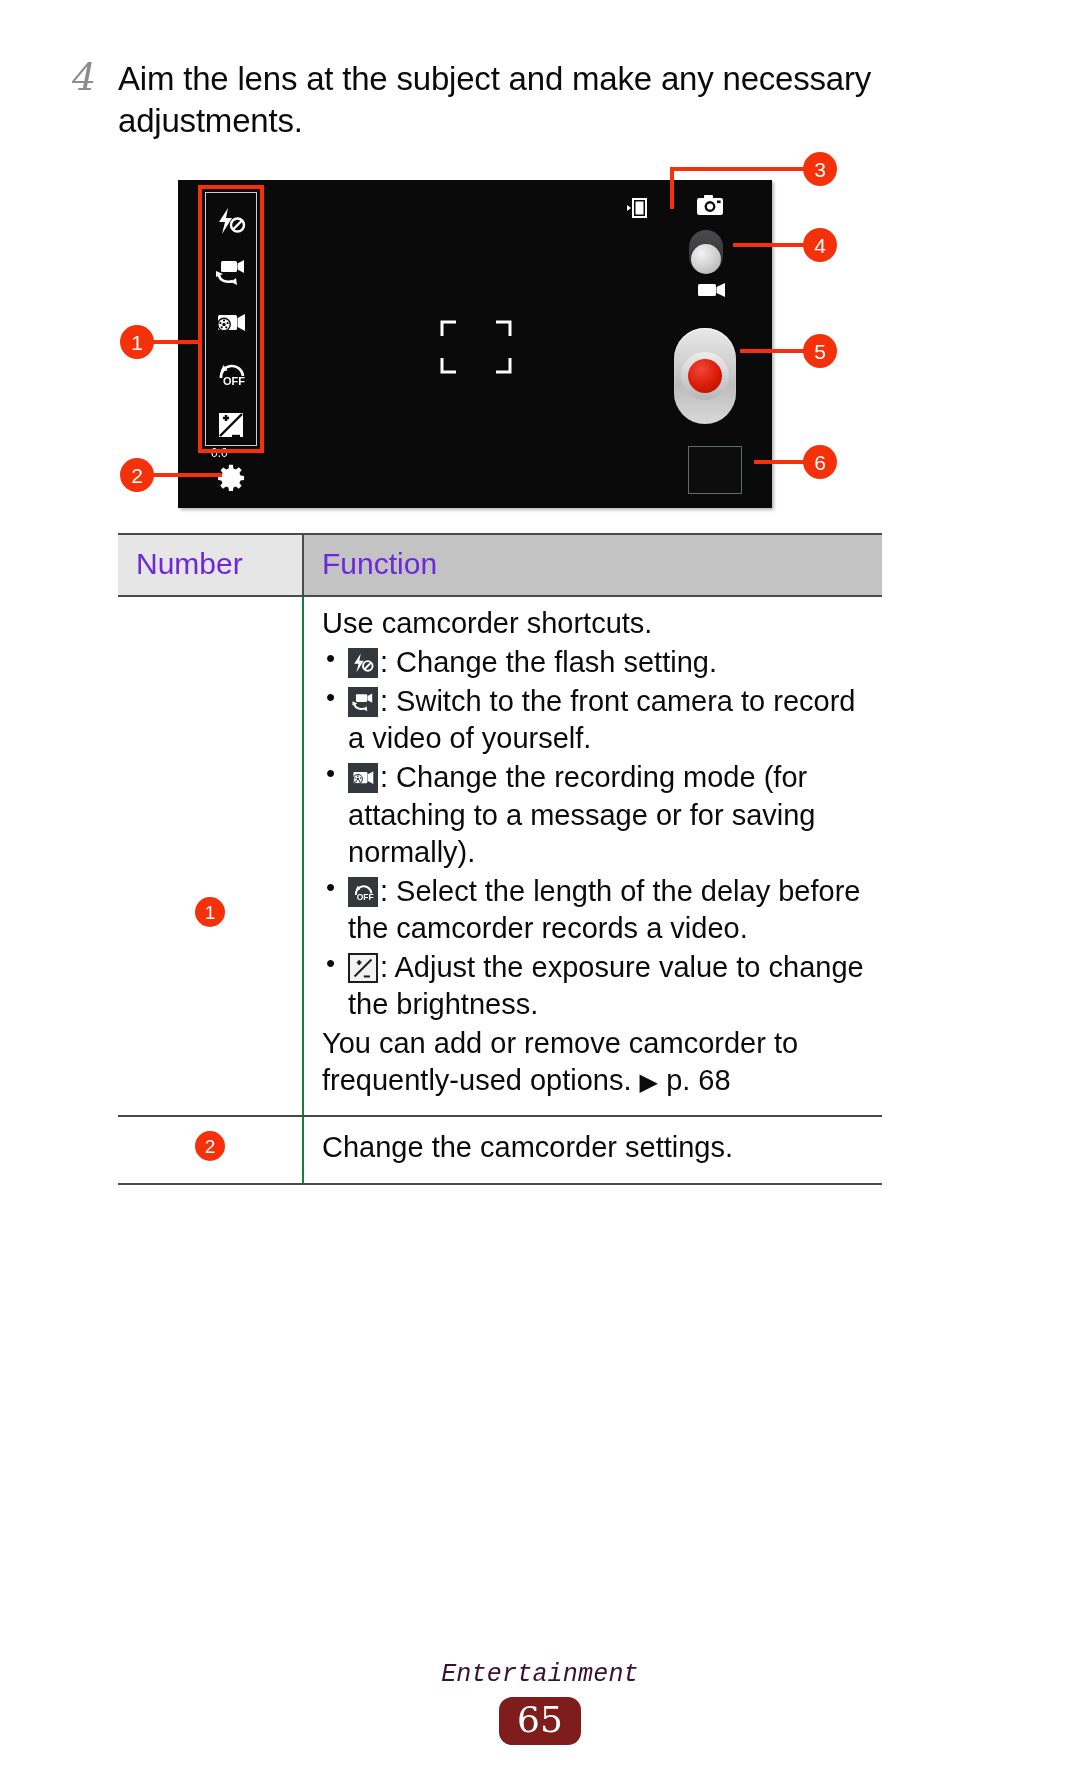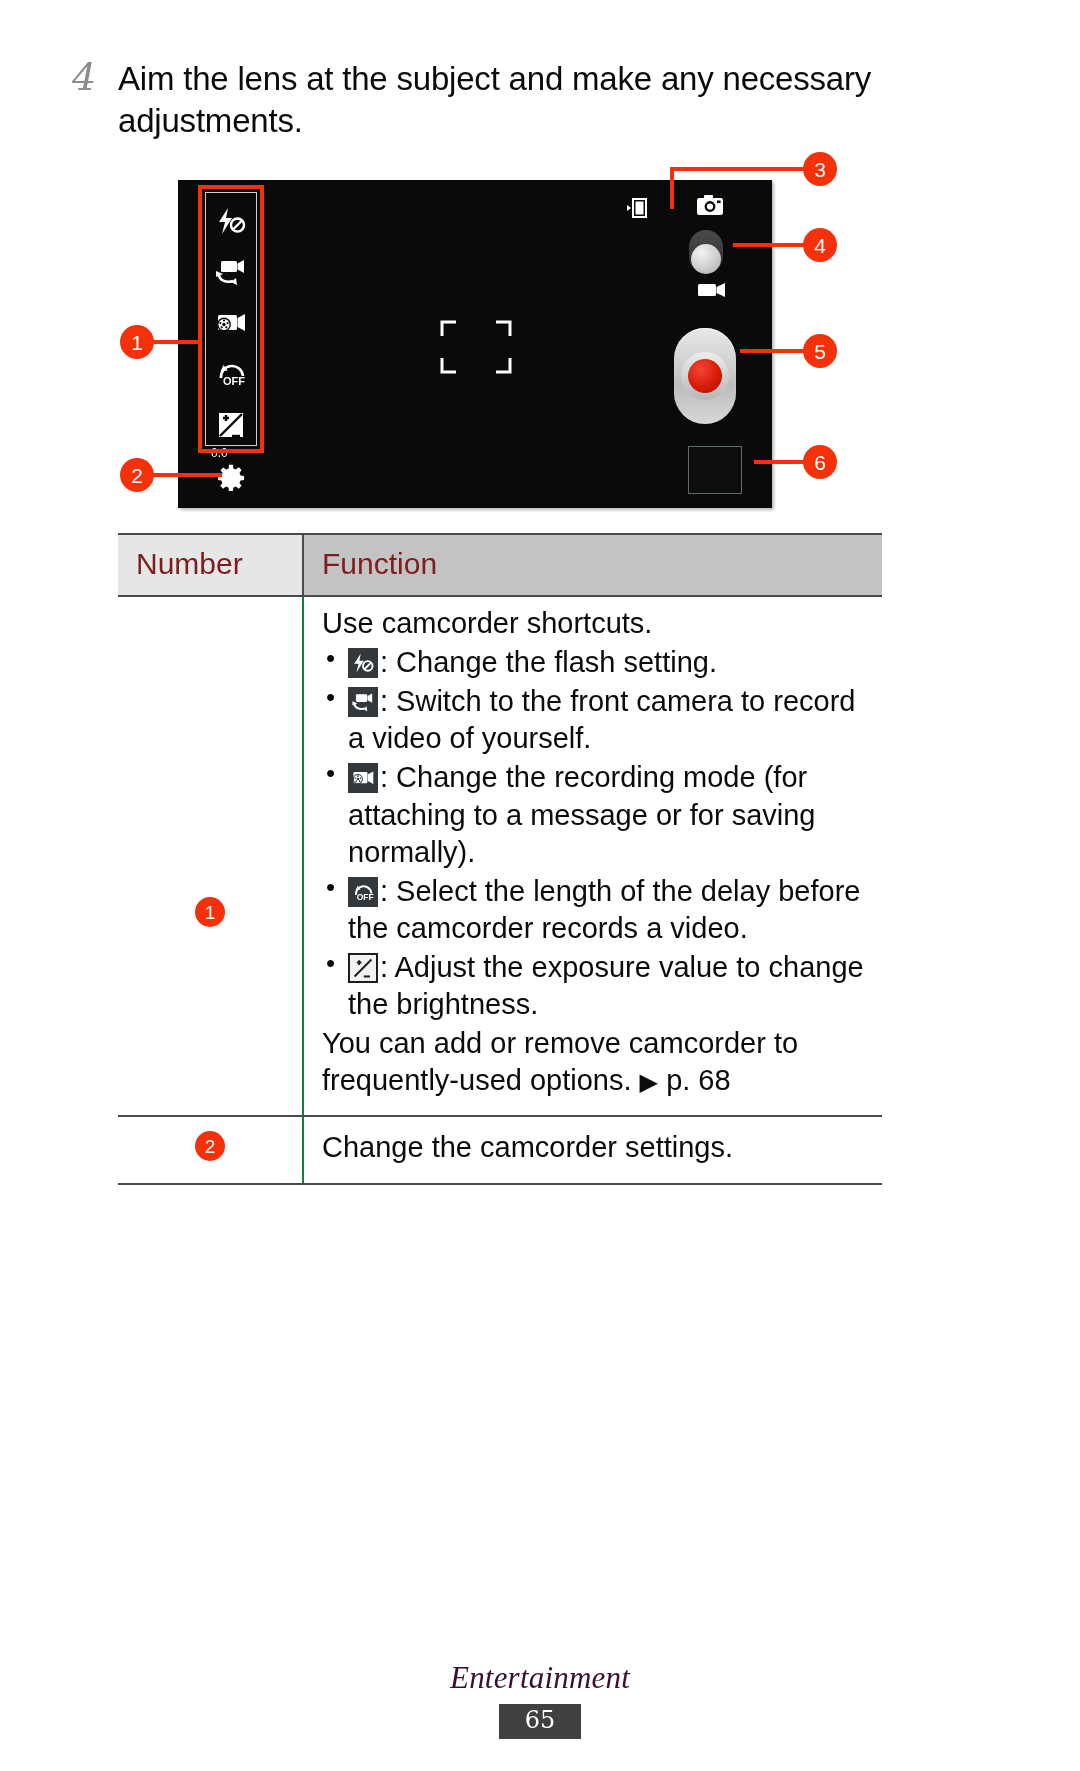--- a/index.html
+++ b/index.html
@@ -255,21 +255,21 @@
     border-bottom: 2px solid #4a4a4a;
     vertical-align: top;
     padding: 0;
   }
   .tbl thead th {
     border-top: 2px solid #4a4a4a;
     font-weight: normal;
     text-align: left;
     font-size: 30px;
     padding: 12px 0 14px 18px;
-    color: #7f1d1d;
+    color: #6d28d9;
   }
   .th-number { width: 166px; background: #e6e6e6; }
   .th-function { background: #c3c3c3; border-left: 2px solid #4a4a4a; }
   .col-num {
     width: 166px;
     text-align: center;
     position: relative;
   }
   .col-fn {
     border-left: 2px solid #15803d;
@@ -319,36 +319,37 @@
 
   
   .footer {
     position: absolute;
     left: 0;
     top: 1660px;
     width: 1080px;
     text-align: center;
   }
   .footer-title {
-    font-family: Liberation Serif, serif;
+    font-family: Liberation Mono, monospace;
     font-style: italic;
-    font-size: 31px;
+    font-size: 25px;
     color: #3a1030;
     letter-spacing: .2px;
   }
   .page-badge {
     display: inline-block;
     margin-top: 8px;
     min-width: 58px;
     padding: 4px 12px 6px;
-    background: #404040;
+    background: #7f1d1d;
     color: #fff;
     font-family: "DejaVu Serif", serif;
-    font-size: 24px;
+    font-size: 36px;
     line-height: 1.05;
+    border-radius: 13px;
   }
 </style>
 </head>
 <body>
 
 <div class="step-block">
   <div class="step-num">4</div>
   <div class="step-text">Aim the lens at the subject and make any necessary adjustments.</div>
 </div>
 

